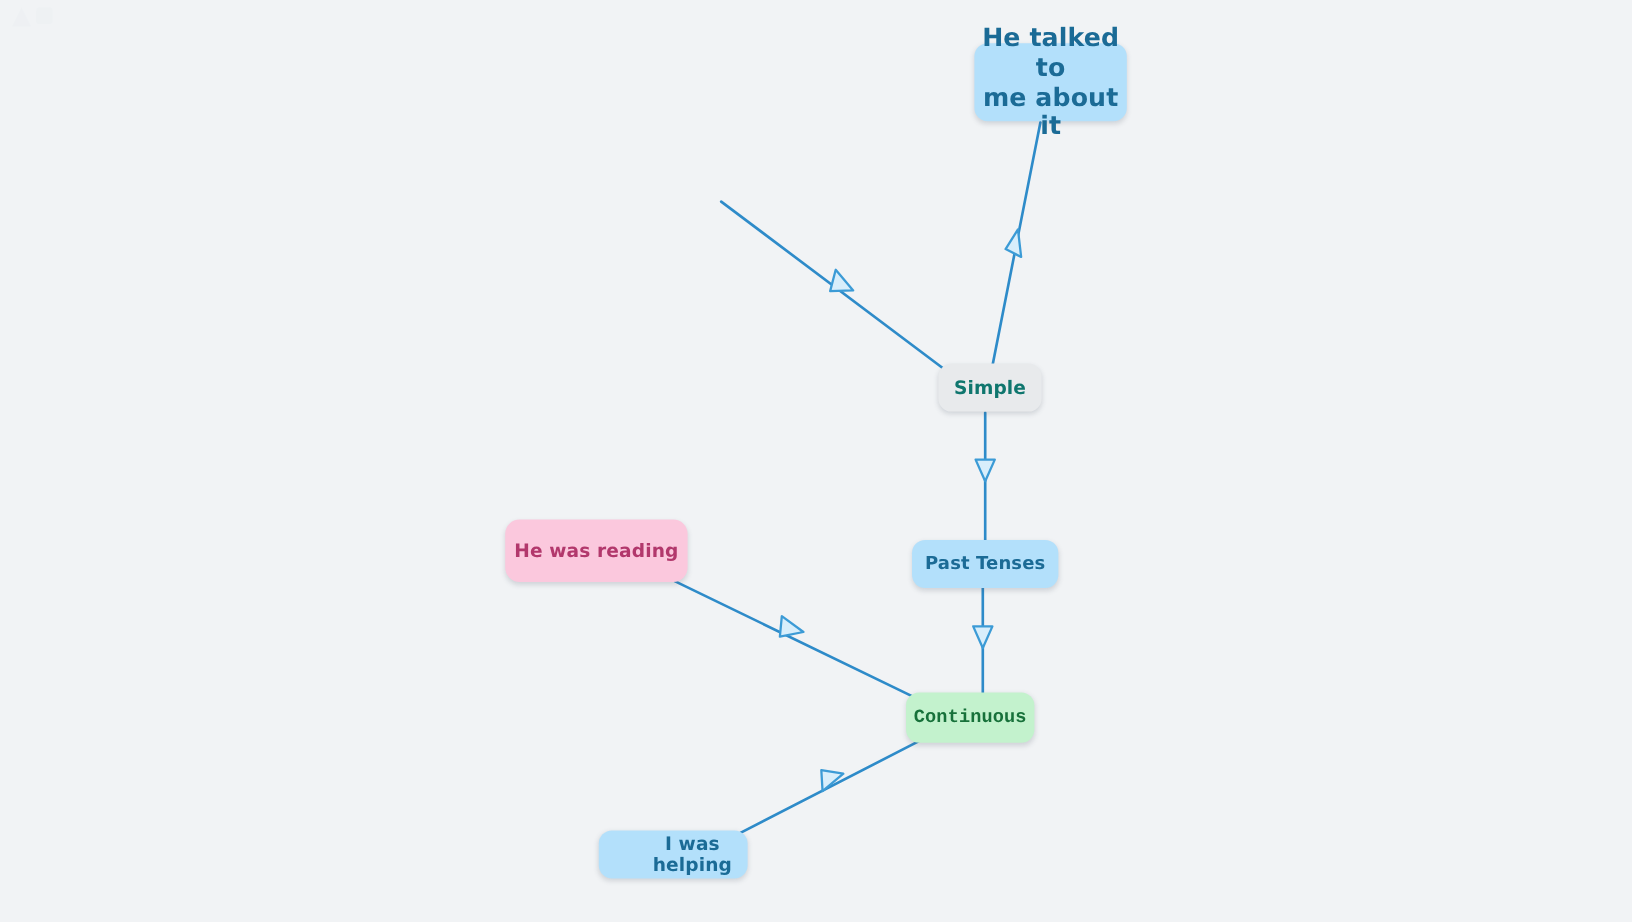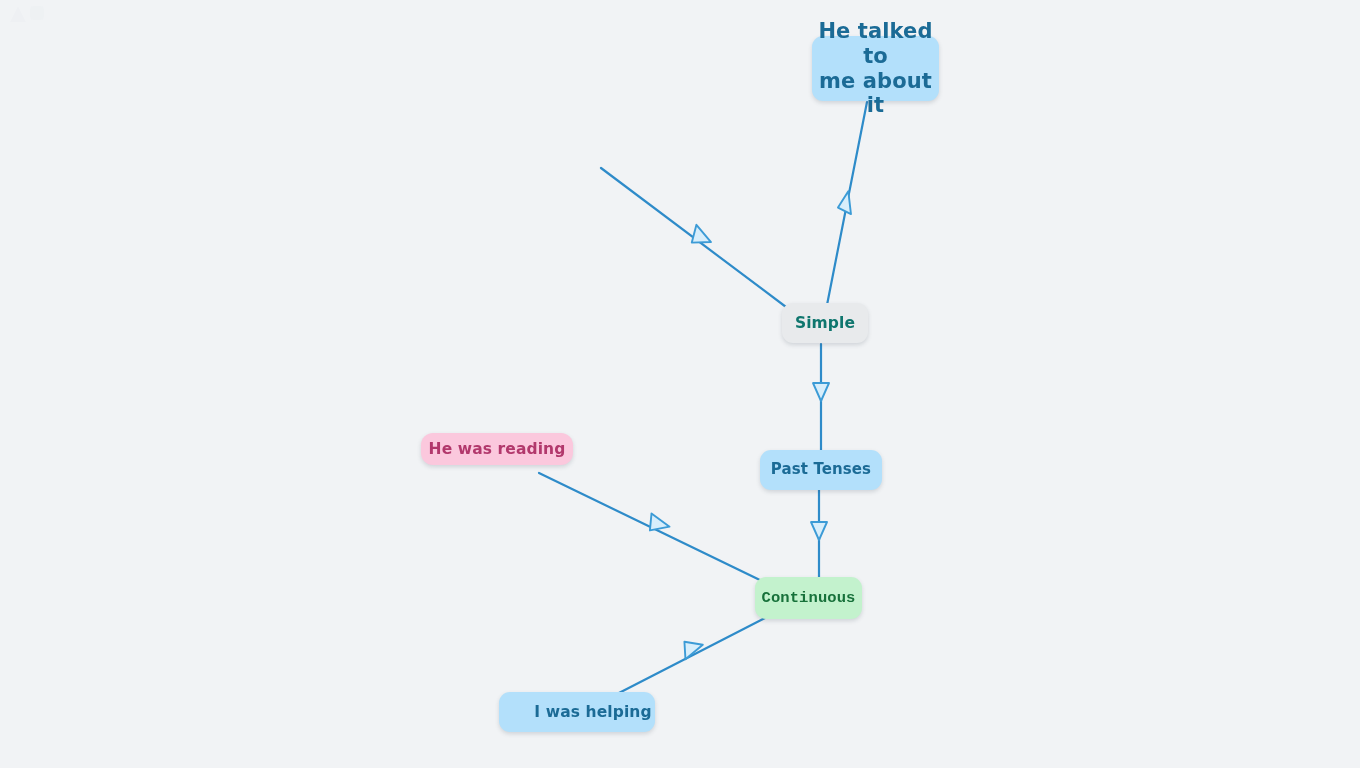--- a/index.html
+++ b/index.html
@@ -59,23 +59,23 @@
   }
   .node.pink {
     background: #fbc8dd;
     color: #b2386c;
   }
   
   #node-he-talked   { left: 812px; top: 36px;  width: 127px; height: 65px;  font-size: 21px; }
   #node-she-called  { left: 476px; top: 105px; width: 151px; height: 63px;  font-size: 15.5px; }
   #node-simple      { left: 782px; top: 303px; width: 86px;  height: 40px;  font-size: 15.5px; }
   #node-past-tenses { left: 760px; top: 450px; width: 122px; height: 40px;  font-size: 15px; }
-  #node-he-reading  { left: 421px; top: 433px; width: 152px; height: 32px;  font-size: 15.5px; border-radius: 12px; }
+  #node-he-reading  { left: 421px; top: 433px; width: 152px; height: 52px;  font-size: 15.5px; border-radius: 12px; }
   #node-continuous  { left: 755px; top: 577px; width: 107px; height: 42px;  font-size: 15.5px; font-family: Liberation Mono, monospace; }
-  #node-i-helping   { left: 499px; top: 692px; width: 156px; height: 40px;  font-size: 15.5px; padding-left: 32px; }
+  #node-i-helping   { left: 499px; top: 692px; width: 124px; height: 40px;  font-size: 15.5px; padding-left: 32px; }
 
   .edge-line {
     stroke: #2e8bc9;
     stroke-width: 2.2;
     fill: none;
     stroke-linecap: round;
   }
   .edge-arrow {
     stroke: #3c9bd6;
     stroke-width: 1.9;

